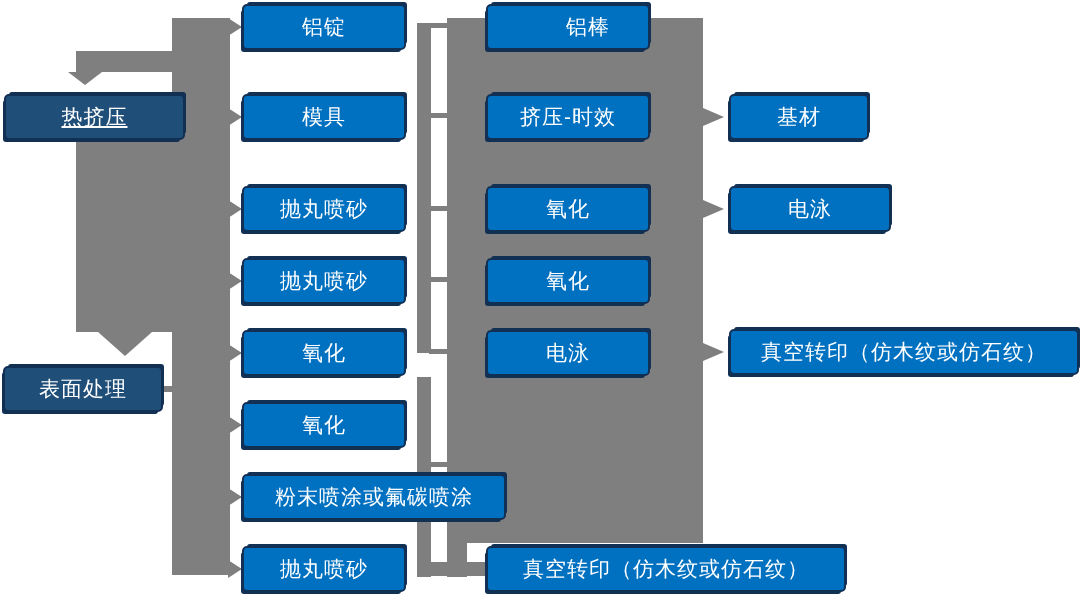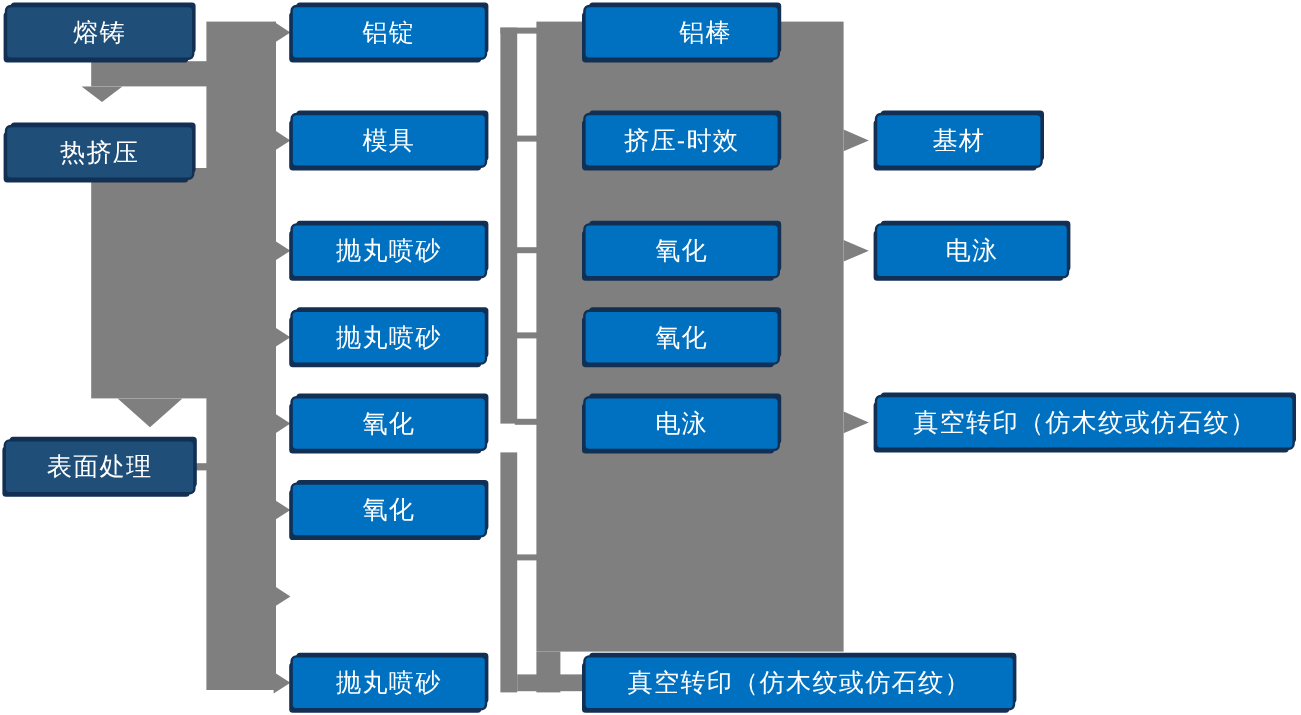--- a/index.html
+++ b/index.html
@@ -76,30 +76,30 @@
   <div class="ar" style="left:228px;top:272px;"></div>
   <div class="ar" style="left:228px;top:344px;"></div>
   <div class="ar" style="left:228px;top:416px;"></div>
   <div class="ar" style="left:228px;top:488px;"></div>
   <div class="ar" style="left:228px;top:560px;"></div>
 
   <div class="ar ar-big" style="left:703px;top:108px;"></div>
   <div class="ar ar-big" style="left:703px;top:200px;"></div>
   <div class="ar ar-big" style="left:703px;top:343px;"></div>
 
-  <div class="node dark" style="left:4px;top:4px;width:158px;height:46px;">熔铸</div>
-  <div class="node dark" style="left:4px;top:104px;width:158px;height:46px;">热挤压</div>
+  <div class="node dark" style="left:4px;top:94px;width:181px;height:46px;text-decoration:underline;">热挤压</div>
   <div class="node dark" style="left:3px;top:366px;width:160px;height:46px;">表面处理</div>
 
   <div class="node" style="left:242px;top:4px;width:164px;height:46px;">铝锭</div>
   <div class="node" style="left:242px;top:94px;width:164px;height:46px;">模具</div>
   <div class="node" style="left:242px;top:186px;width:164px;height:46px;">抛丸喷砂</div>
   <div class="node" style="left:242px;top:258px;width:164px;height:46px;">抛丸喷砂</div>
   <div class="node" style="left:242px;top:330px;width:164px;height:46px;">氧化</div>
   <div class="node" style="left:242px;top:402px;width:164px;height:46px;">氧化</div>
+  <div class="node" style="left:242px;top:474px;width:264px;height:46px;">粉末喷涂或氟碳喷涂</div>
   <div class="node" style="left:242px;top:546px;width:164px;height:46px;">抛丸喷砂</div>
 
   <div class="node" style="left:486px;top:4px;width:164px;height:46px;padding-left:40px;">铝棒</div>
   <div class="node" style="left:486px;top:94px;width:164px;height:46px;">挤压-时效</div>
   <div class="node" style="left:486px;top:186px;width:164px;height:46px;">氧化</div>
   <div class="node" style="left:486px;top:258px;width:164px;height:46px;">氧化</div>
   <div class="node" style="left:486px;top:330px;width:164px;height:46px;">电泳</div>
   <div class="node" style="left:486px;top:546px;width:360px;height:46px;">真空转印（仿木纹或仿石纹）</div>
 
   <div class="node" style="left:729px;top:94px;width:140px;height:46px;">基材</div>

